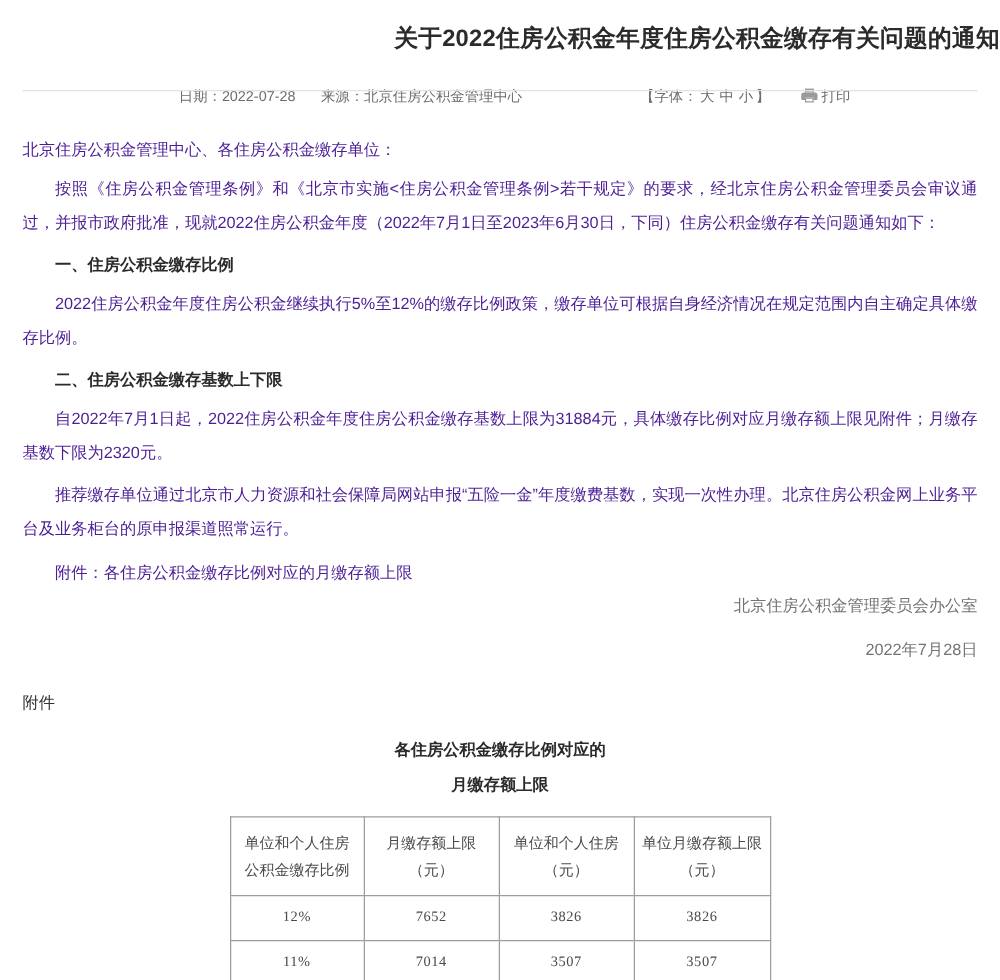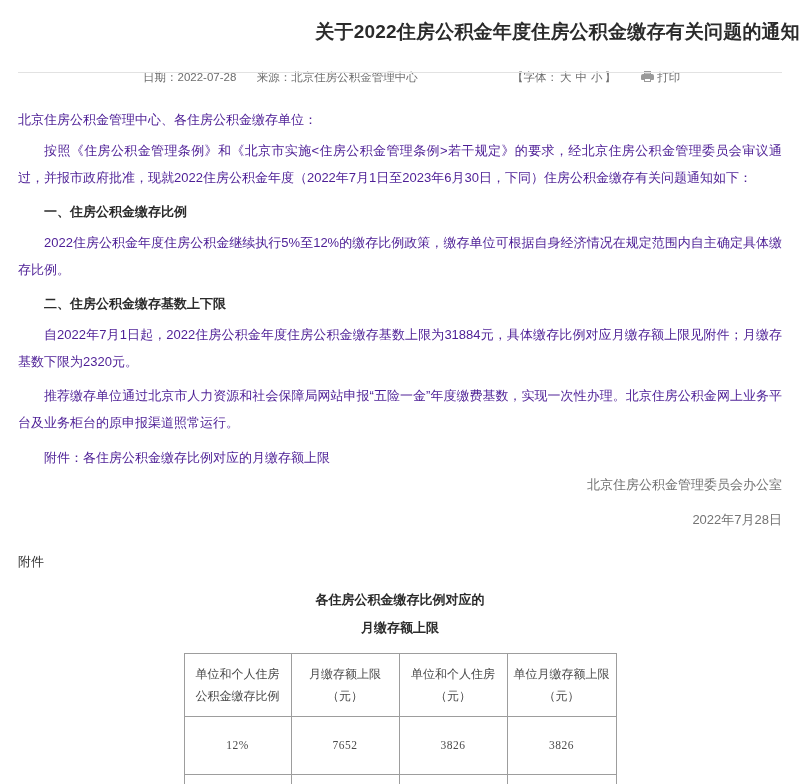--- a/index.html
+++ b/index.html
@@ -195,21 +195,21 @@
     line-height: 22px;
     padding: 9px 6px;
     vertical-align: middle;
   }
   table.fee-table th .hline {
     display: block;
   }
   table.fee-table td {
     font-size: 11.5px;
     height: 35px;
-    padding: 11px;
+    padding: 0;
     font-family: "Liberation Serif", "DejaVu Serif", serif;
     letter-spacing: 0.5px;
   }
   table.fee-table col.c0 { width: 107px; }
   table.fee-table col.c1 { width: 108px; }
   table.fee-table col.c2 { width: 108px; }
   table.fee-table col.c3 { width: 109px; }
 </style>
 </head>
 <body>

